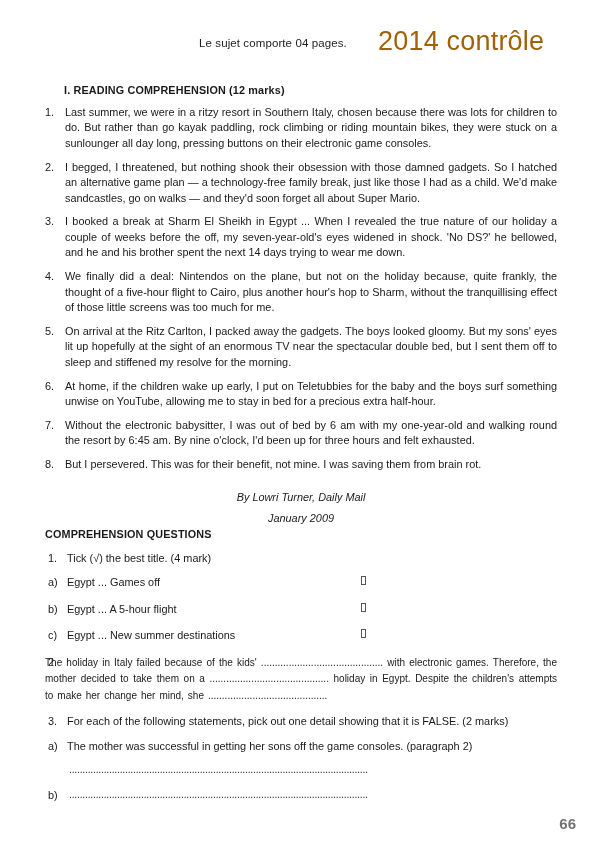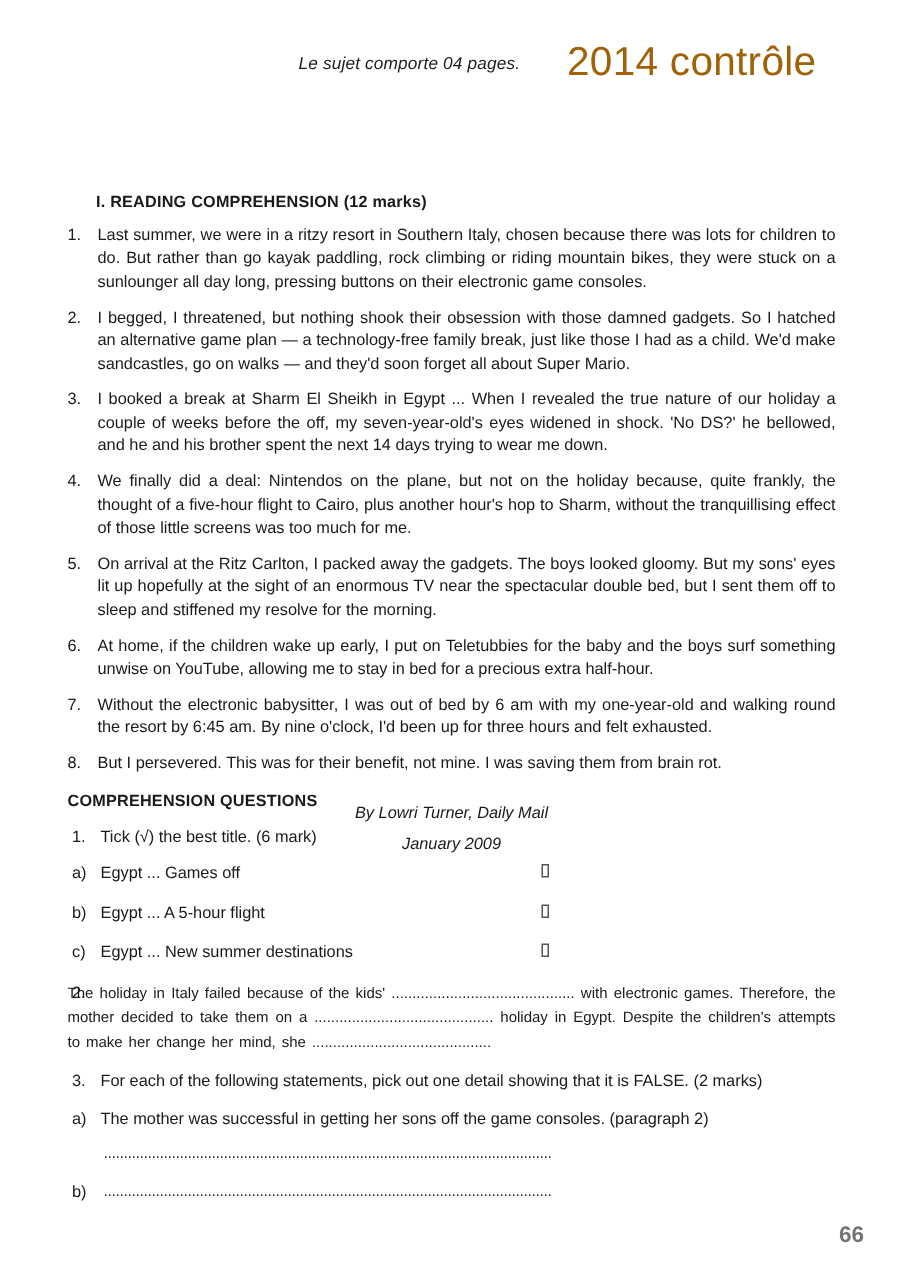--- a/index.html
+++ b/index.html
@@ -31,21 +31,20 @@
     height: 54px;
   }
   .header-note {
     position: absolute;
     left: 199px;
     top: 11px;
     font-size: 11.5px;
     letter-spacing: 0.1px;
     white-space: nowrap;
     color: #1d1d1d;
-    font-style: italic;
   }
   .header-title {
     position: absolute;
     left: 378px;
     top: 0px;
     font-size: 27px;
     font-weight: 400;
     letter-spacing: 0.2px;
     color: #a16207;
     white-space: nowrap;
@@ -61,21 +60,20 @@
   .content {
     position: absolute;
     left: 45px;
     top: 84px;
     width: 512px;
   }
 
   .sec-title {
     margin-left: 19px;
     margin-bottom: 9px;
-    margin-top: 45px;
   }
 
   
   .para {
     position: relative;
     padding-left: 20px;
     margin-bottom: 8.5px;
     font-size: 10.9px;
     line-height: 15.4px;
     text-align: justify;
@@ -246,21 +244,21 @@
     </div>
 
   </div>
 
   <div class="questions">
 
     <div class="section-heading q-head">COMPREHENSION QUESTIONS</div>
 
     <div class="q-item tight">
       <span class="marker">1.</span>
-      <span>Tick (√) the best title.  (6 mark)</span>
+      <span>Tick (√) the best title.  (4 mark)</span>
     </div>
 
     <div class="opt-row">
       <span class="marker">a)</span>
       <span>Egypt ... Games off</span>
       <span class="checkbox"></span>
     </div>
 
     <div class="opt-row">
       <span class="marker">b)</span>

